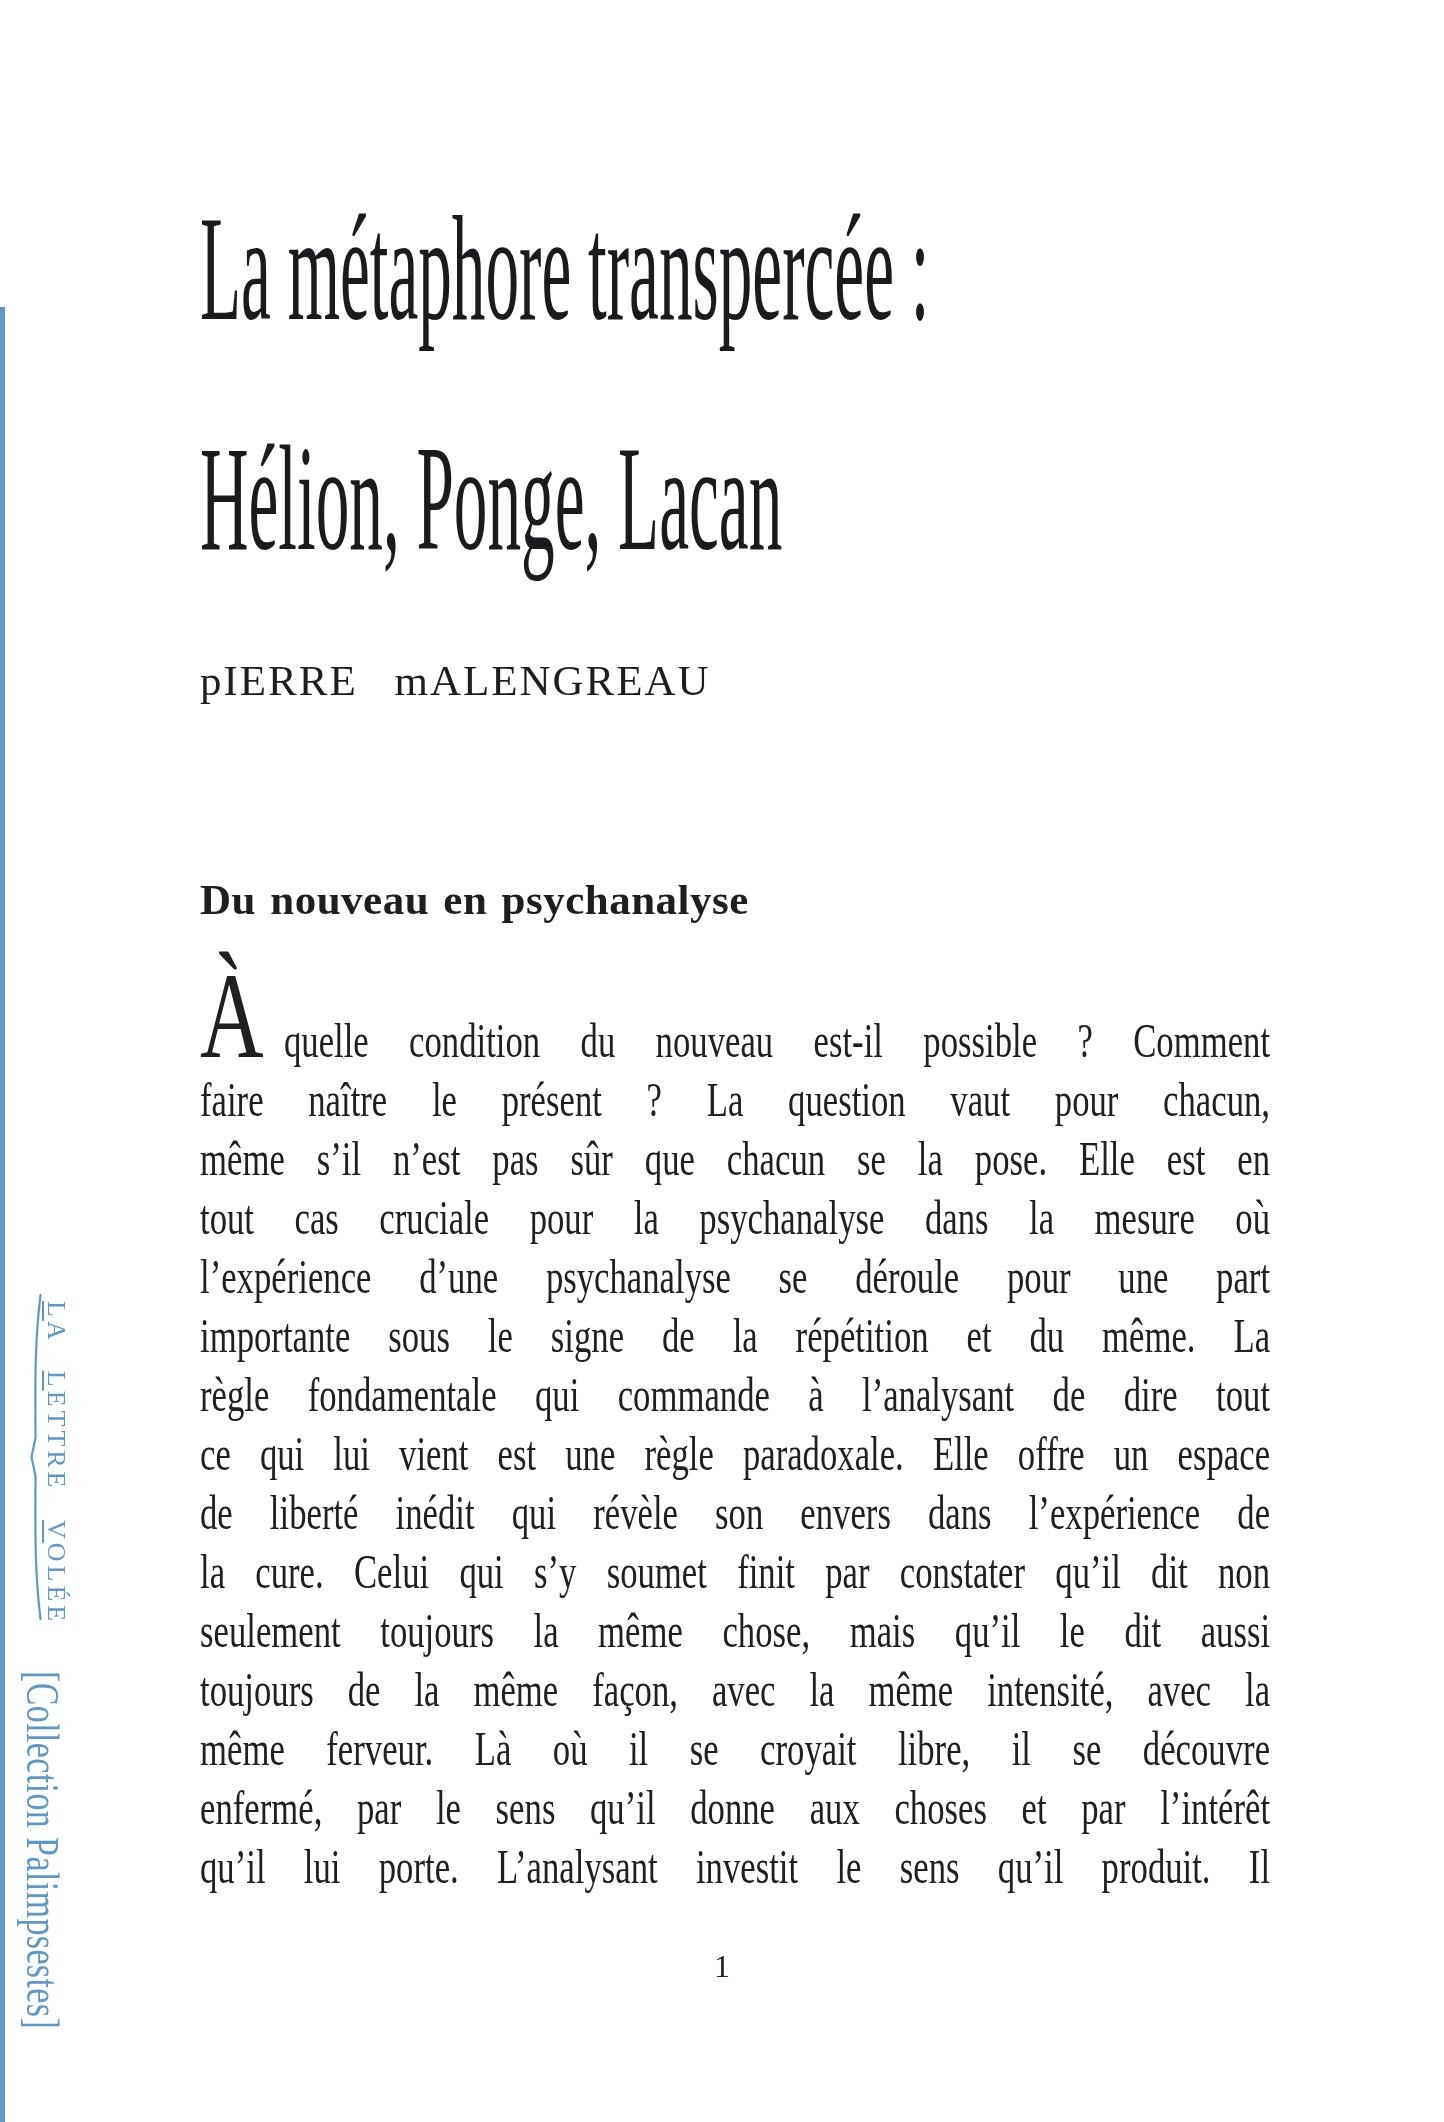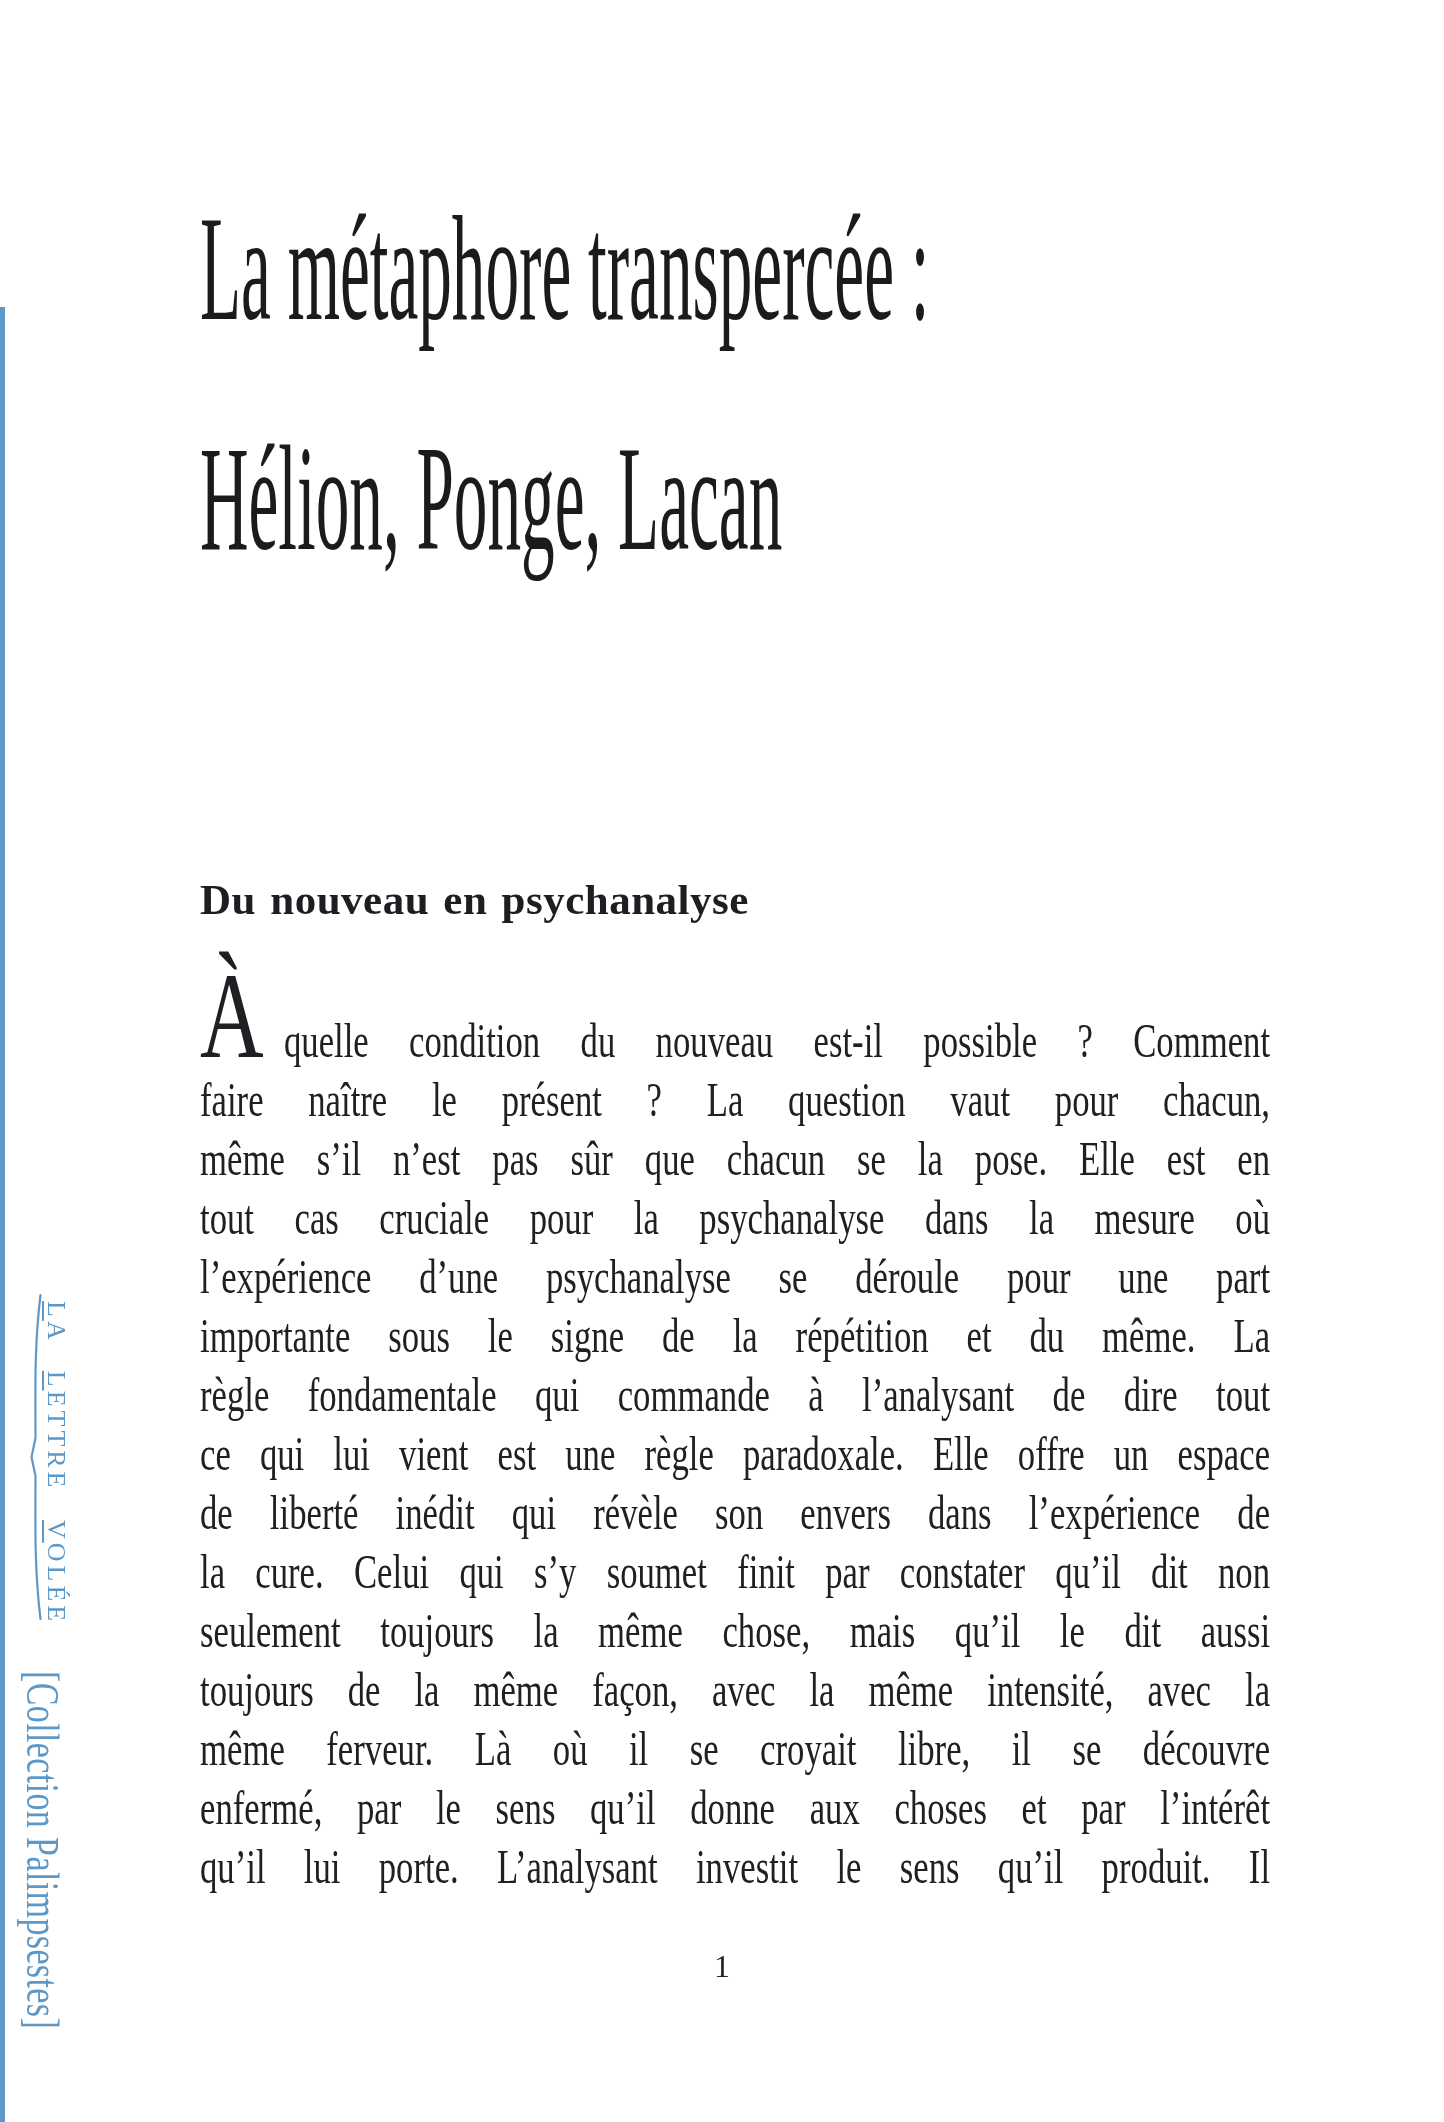--- a/index.html
+++ b/index.html
@@ -100,20 +100,24 @@
     <span class="w"><span class="lead">V</span><span>OLÉE</span></span>
   </div>
 
   <div class="collection">[Collection Palimpsestes]</div>
 
   <div class="title">
     <div>La métaphore transpercée :</div>
     <div>Hélion, Ponge, Lacan</div>
   </div>
 
+  <div class="author">
+    <span class="part"><span class="lead">p</span><span>IERRE</span></span>
+    <span class="part"><span class="lead">m</span><span>ALENGREAU</span></span>
+  </div>
 
   <div class="heading">Du nouveau en psychanalyse</div>
 
   <div class="body-block">
     <div class="bline"><span class="dropcap">À</span><span>quelle condition du nouveau est-il possible ? Comment</span></div>
     <div class="bline">faire naître le présent ? La question vaut pour chacun,</div>
     <div class="bline">même s’il n’est pas sûr que chacun se la pose. Elle est en</div>
     <div class="bline">tout cas cruciale pour la psychanalyse dans la mesure où</div>
     <div class="bline">l’expérience d’une psychanalyse se déroule pour une part</div>
     <div class="bline">importante sous le signe de la répétition et du même. La</div>

